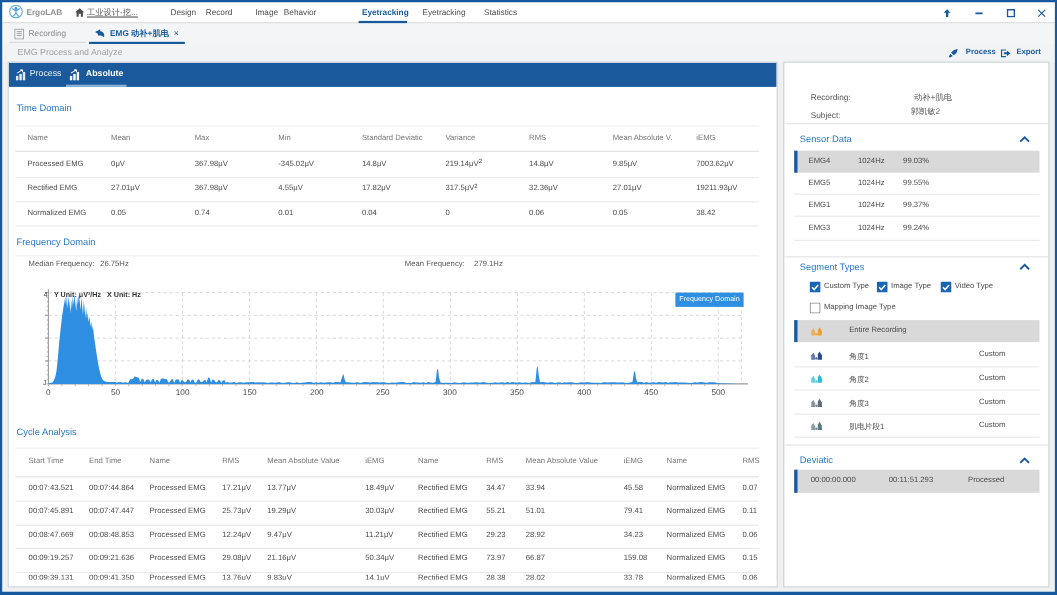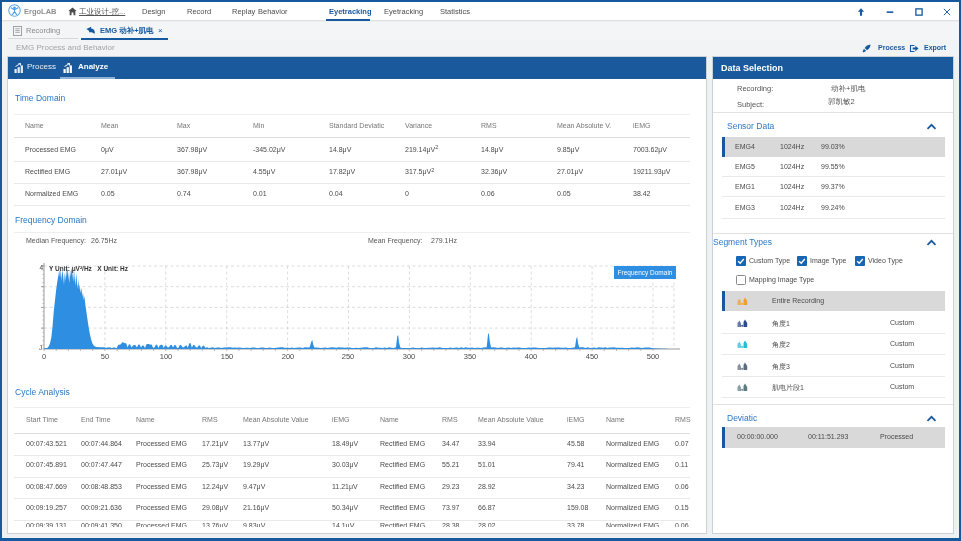--- a/index.html
+++ b/index.html
@@ -28,23 +28,23 @@
 <svg class="abs" style="left:6px;top:2px" width="13" height="13" viewBox="0 0 15 15">
       <circle cx="7.5" cy="7.5" r="6.6" fill="none" stroke="#5ba7e9" stroke-width="1.2"></circle>
       <circle cx="7.5" cy="4.3" r="1.5" fill="#4d9ae5"></circle>
       <path d="M7.5 5.4 L7.5 8.8 M7.5 8.8 L4.8 12.6 M7.5 8.8 L10.2 12.6 M7.5 6.6 L3.2 4.4 M7.5 6.6 L11.8 4.4" stroke="#4d9ae5" stroke-width="1.2" fill="none"></path>
     </svg>
 <div class="menu" style="left:22px;color:#8f8f8f;font-weight:bold;font-size:7.5px">ErgoLAB</div>
 <svg class="abs" style="left:66px;top:5px" width="9" height="9" viewBox="0 0 11 11">
       <path d="M5.5 0.5 L10.5 5 L9 5 L9 10 L6.7 10 L6.7 6.8 L4.3 6.8 L4.3 10 L2 10 L2 5 L0.5 5 Z" fill="#4d4d4d"></path>
     </svg>
 <div class="menu" style="left:77px;color:#555;text-decoration:underline;font-size:7.5px">工业设计-挖...</div>
-<div class="menu" style="left:140px">Design</div>
+<div class="menu" style="left:153px">Design</div>
 <div class="menu" style="left:185px">Record</div>
-<div class="menu" style="left:230px">Replay</div>
+<div class="menu" style="left:230px">Image</div>
 <div class="menu" style="left:256px">Behavior</div>
 <div class="menu" style="left:382px">Eyetracking</div>
 <div class="menu" style="left:438px">Statistics</div>
 <div class="menu" style="left:327px;color:#17599e;font-weight:bold">Eyetracking</div>
 <div class="abs" style="left:324px;top:17px;width:44px;height:2px;background:#17599e"></div>
 <svg class="abs" style="left:855px;top:6px" width="8" height="8" viewBox="0 0 11 11">
       <path d="M5.5 0.5 L9.8 5 L7 5 L7 10.5 L4 10.5 L4 5 L1.2 5 Z" fill="#17599e"></path>
     </svg>
 <svg class="abs" style="left:884px;top:6px" width="8" height="8" viewBox="0 0 11 11">
       <rect x="1" y="4.6" width="9" height="2.2" fill="#17599e"></rect>
@@ -65,21 +65,21 @@
 <div class="abs" style="left:6px;top:16px;width:70px;height:1px;background:#d8d8d8"></div>
 <svg class="abs" style="left:84px;top:3.5px" width="10" height="9" viewBox="0 0 10 9">
       <path d="M2.6 3.6 C4.8 1.6 7.8 2.4 8.6 5.2 C8.9 6.3 8.8 7.0 8.5 7.8 C7.2 6.6 5.4 6.0 3.4 6.4 Z" fill="#17599e"></path>
       <path d="M0.4 3.1 L5.2 0.7 L4.9 5.9 Z" fill="#17599e"></path>
     </svg>
 <div class="t" style="left:98px;color:#17599e;font-weight:bold">EMG 动补+肌电</div>
 <div class="t" style="left:156px;color:#17599e;font-size:8px">×</div>
 <div class="abs" style="left:79px;top:16px;width:87px;height:2px;background:#17599e"></div>
 </div>
 <div id="crumb">
-<div class="abs" style="left:14px;top:3px;font-size:8px;color:#a3a3a3">EMG Process and Behavior</div>
+<div class="abs" style="left:14px;top:3px;font-size:8px;color:#a3a3a3">EMG Process and Analyze</div>
 <svg class="abs" style="left:860px;top:4px" width="9" height="9" viewBox="0 0 10 10">
       <path d="M9.5 0.5 C6.5 0.8 4.2 2.2 3 4.5 L5.5 7 C7.8 5.8 9.2 3.5 9.5 0.5 Z M2.2 5.4 L0.8 8 C0.6 8.6 1.4 9.4 2 9.2 L4.6 7.8 Z" fill="#17599e"></path>
     </svg>
 <div class="abs" style="left:876px;top:4px;font-size:7px;font-weight:bold;color:#17599e">Process</div>
 <svg class="abs" style="left:907px;top:4px" width="10" height="9" viewBox="0 0 11 10">
       <path d="M1 1 L6 1 L6 2.2 L2.2 2.2 L2.2 7.8 L6 7.8 L6 9 L1 9 Z" fill="#17599e"></path>
       <path d="M7 2 L10.5 5 L7 8 L7 6 L4 6 L4 4 L7 4 Z" fill="#17599e"></path>
     </svg>
 <div class="abs" style="left:922px;top:4px;font-size:7px;font-weight:bold;color:#17599e">Export</div>
 </div>
@@ -92,21 +92,21 @@
         <rect x="6.7" y="3.4" width="2.2" height="7.6" fill="#fff"></rect>
         <path d="M1.5 4.5 L6.5 1.5 M6.5 1.5 L4.5 1.5 M6.5 1.5 L6.5 3.5" stroke="#fff" stroke-width="1" fill="none"></path>
       </svg>
 <div class="abs" style="left:19px;top:5px;font-size:8px;color:#e8eef5">Process</div>
 <svg class="abs" style="left:55px;top:5px;opacity:1" width="12" height="12" viewBox="0 0 12 12">
         <rect x="0.5" y="7" width="2.2" height="4" fill="#fff"></rect>
         <rect x="3.6" y="5.2" width="2.2" height="5.8" fill="#fff"></rect>
         <rect x="6.7" y="3.4" width="2.2" height="7.6" fill="#fff"></rect>
         <path d="M1.5 4.5 L6.5 1.5 M6.5 1.5 L4.5 1.5 M6.5 1.5 L6.5 3.5" stroke="#fff" stroke-width="1" fill="none"></path>
       </svg>
-<div class="abs" style="left:70px;top:5px;font-size:8px;font-weight:bold;color:#fff">Analyze</div>
+<div class="abs" style="left:70px;top:5px;font-size:8px;font-weight:bold;color:#fff">Absolute</div>
 <div class="abs" style="left:52px;top:20px;width:55px;height:2px;background:#8fb3d6"></div>
 </div>
 <div class="sect" style="left:7px;top:36px">Time Domain</div>
 <div class="hline" style="left:6px;top:56.5px;width:676px;background:#efefef"></div>
 <div class="hdr" style="left:17px;top:64.5px">Name</div>
 <div class="hdr" style="left:93px;top:64.5px">Mean</div>
 <div class="hdr" style="left:169px;top:64.5px">Max</div>
 <div class="hdr" style="left:245px;top:64.5px">Min</div>
 <div class="hdr" style="left:321px;top:64.5px">Standard Deviatic</div>
 <div class="hdr" style="left:397px;top:64.5px">Variance</div>
@@ -336,23 +336,20 @@
 <div class="cell" style="left:324px;top:465px">14.1μV</div>
 <div class="cell" style="left:372px;top:465px">Rectified EMG</div>
 <div class="cell" style="left:434px;top:465px">28.38</div>
 <div class="cell" style="left:470px;top:465px">28.02</div>
 <div class="cell" style="left:559px;top:465px">33.78</div>
 <div class="cell" style="left:598px;top:465px">Normalized EMG</div>
 <div class="cell" style="left:667px;top:465px">0.06</div>
 <div class="abs" style="left:0;top:470px;width:698px;height:6px;background:#fff;z-index:5"></div>
 </div>
 <div id="rp">
-<div class="phead" style="width:240px">
-      <div class="abs" style="left:8px;top:6px;font-size:9px;font-weight:bold">Data Selection</div>
-    </div>
 <div class="cell" style="left:24px;top:26.5px;font-size:7.5px;color:#555">Recording:</div>
 <div class="cell" style="left:118px;top:26.5px;font-size:7.5px;color:#555">动补+肌电</div>
 <div class="cell" style="left:24px;top:43px;font-size:7.5px;color:#555">Subject:</div>
 <div class="cell" style="left:115px;top:39.5px;font-size:7.5px;color:#555">郭凯敏2</div>
 <div class="hline" style="left:0px;top:54.5px;width:240px;background:#e2e2e2"></div>
 <div class="sect" style="left:14px;top:64px">Sensor Data</div>
 <svg class="chev" style="left:213px;top:66px" width="11" height="8" viewBox="0 0 11 8">
       <path d="M1.5 5.8 L5.5 1.8 L9.5 5.8" stroke="#17599e" stroke-width="1.7" fill="none"></path>
     </svg>
 <div class="abs" style="left:9px;top:79.5px;width:223px;height:20px;background:#d9d9d9"></div>
@@ -366,21 +363,21 @@
 <div class="cell" style="left:22px;top:126px">EMG1</div>
 <div class="cell" style="left:67px;top:126px">1024Hz</div>
 <div class="cell" style="left:108px;top:126px">99.37%</div>
 <div class="cell" style="left:22px;top:147px">EMG3</div>
 <div class="cell" style="left:67px;top:147px">1024Hz</div>
 <div class="cell" style="left:108px;top:147px">99.24%</div>
 <div class="hline" style="left:9px;top:118.5px;width:223px"></div>
 <div class="hline" style="left:9px;top:139px;width:223px"></div>
 <div class="hline" style="left:9px;top:161px;width:223px"></div>
 <div class="hline" style="left:0px;top:175.5px;width:240px;background:#e2e2e2"></div>
-<div class="sect" style="left:0;top:179.5px">Segment Types</div>
+<div class="sect" style="left:14px;top:179.5px">Segment Types</div>
 <svg class="chev" style="left:213px;top:181.5px" width="11" height="8" viewBox="0 0 11 8">
       <path d="M1.5 5.8 L5.5 1.8 L9.5 5.8" stroke="#17599e" stroke-width="1.7" fill="none"></path>
     </svg>
 <svg class="abs" style="left:23px;top:198.5px" width="10" height="10" viewBox="0 0 10 10">
       <rect x="0" y="0" width="10" height="10" rx="1" fill="#1766b4"></rect>
       <path d="M2.2 5.2 L4.2 7.2 L7.8 3" stroke="#fff" stroke-width="1.4" fill="none"></path>
     </svg>
 <div class="cell" style="left:36px;top:199.5px">Custom Type</div>
 <svg class="abs" style="left:84px;top:198.5px" width="10" height="10" viewBox="0 0 10 10">
       <rect x="0" y="0" width="10" height="10" rx="1" fill="#1766b4"></rect>

